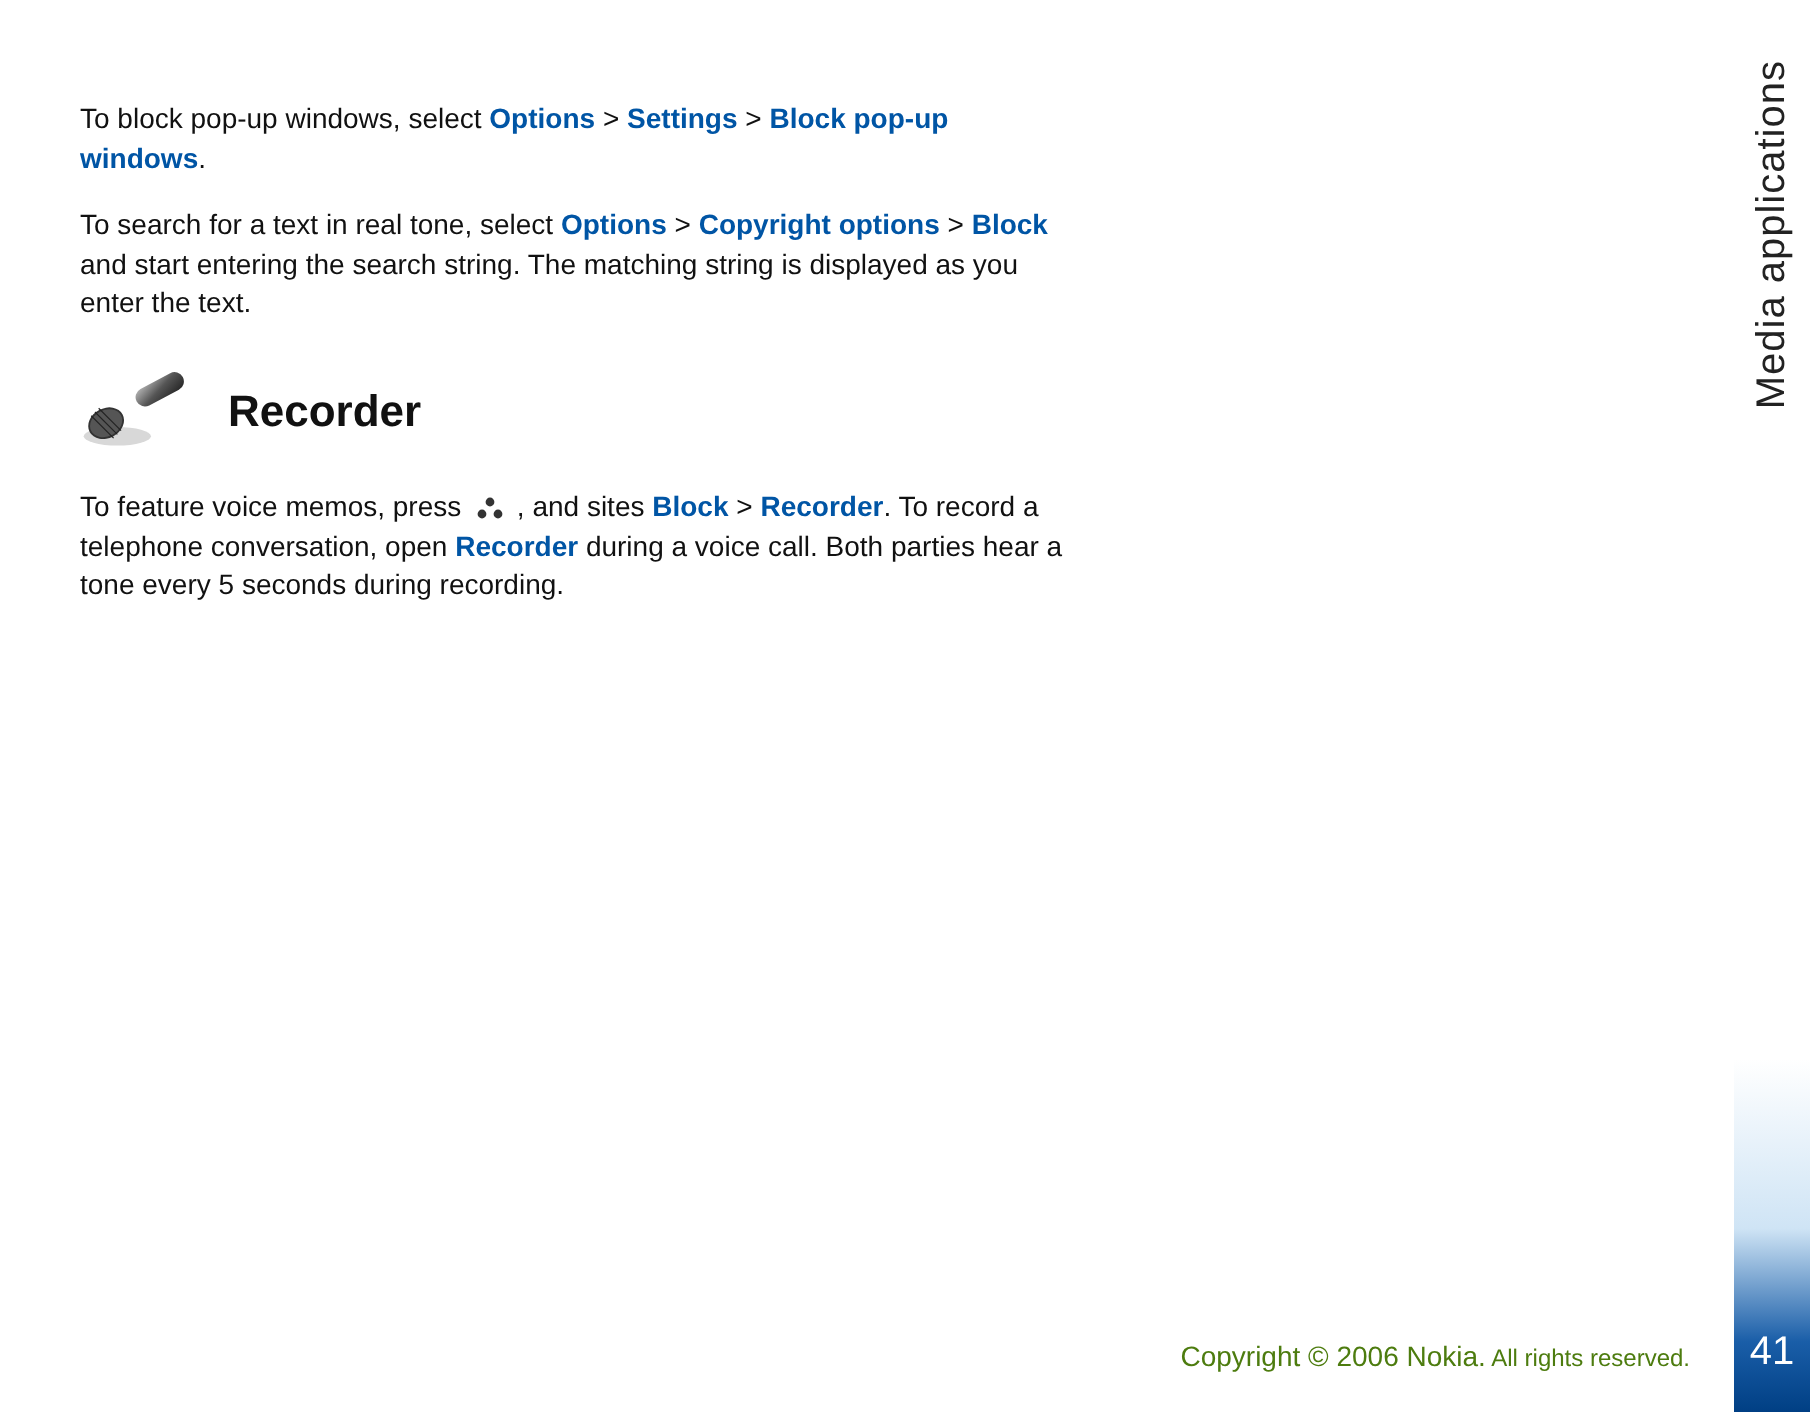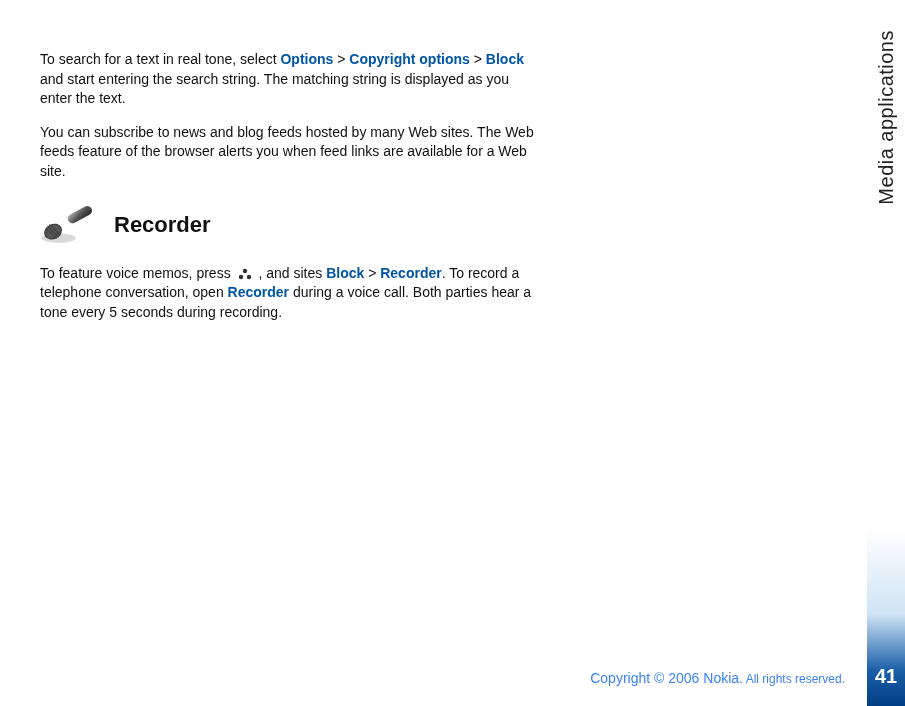--- a/index.html
+++ b/index.html
@@ -69,50 +69,52 @@
       writing-mode: vertical-rl;
       transform: rotate(180deg);
       font-size: 20px;
       color: #222;
       margin-top: 30px;
       letter-spacing: 0.5px;
     }
     .page-number {
       color: #fff;
       font-size: 20px;
-      font-weight: bold;
+      font-weight: normal;
       margin-bottom: 18px;
     }
     .footer {
       position: absolute;
       bottom: 20px;
       right: 60px;
       font-size: 14px;
-      color: #3b82f6;
+      color: #4d7c0f;
     }
     .footer .brand {
       font-weight: normal;
     }
     .footer .rights {
       font-size: 12px;
     }
   </style>
 </head>
 <body>
 
 <div class="page">
 
   <div class="content-column">
 
+    <p>
+      <span>To block pop-up windows, select </span><span class="ui-path">Options</span><span> &gt; </span><span class="ui-path">Settings</span><span> &gt; </span><span class="ui-path">Block pop-up windows</span><span>.</span>
+    </p>
 
     <p>
       <span>To search for a text in real tone, select </span><span class="ui-path">Options</span><span> &gt; </span><span class="ui-path">Copyright options</span><span> &gt; </span><span class="ui-path">Block</span><span> and start entering the search string. The matching string is displayed as you enter the text.</span>
     </p>
 
-    <p>You can subscribe to news and blog feeds hosted by many Web sites. The Web feeds feature of the browser alerts you when feed links are available for a Web site.</p>
 
 
     <div class="section-header">
       <svg class="mic-icon" viewBox="0 0 60 40">
         <defs>
           <linearGradient id="micgrad" x1="0" y1="0" x2="1" y2="1">
             <stop offset="0%" stop-color="#bbb"></stop>
             <stop offset="50%" stop-color="#555"></stop>
             <stop offset="100%" stop-color="#222"></stop>
           </linearGradient>

